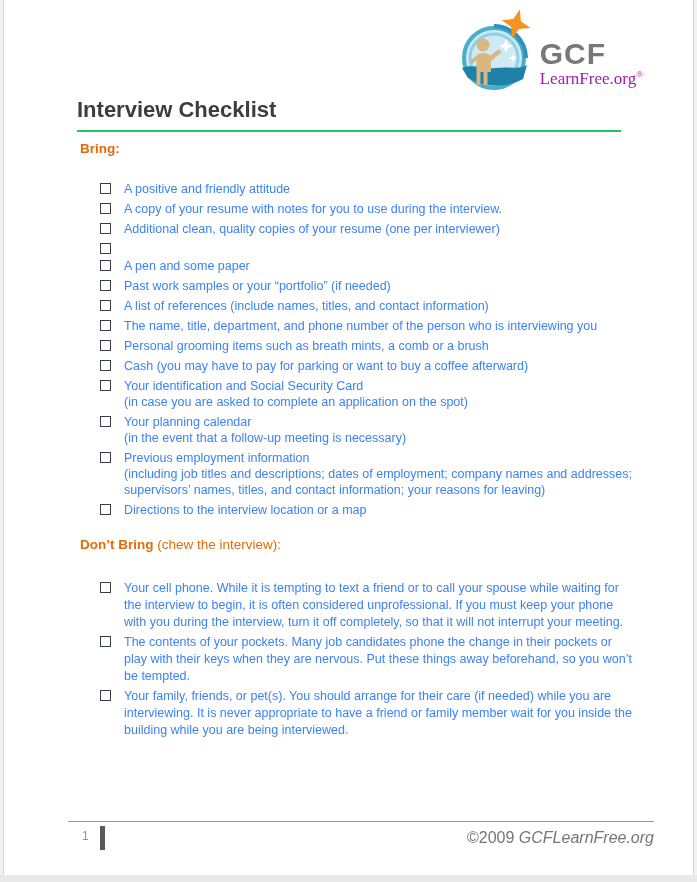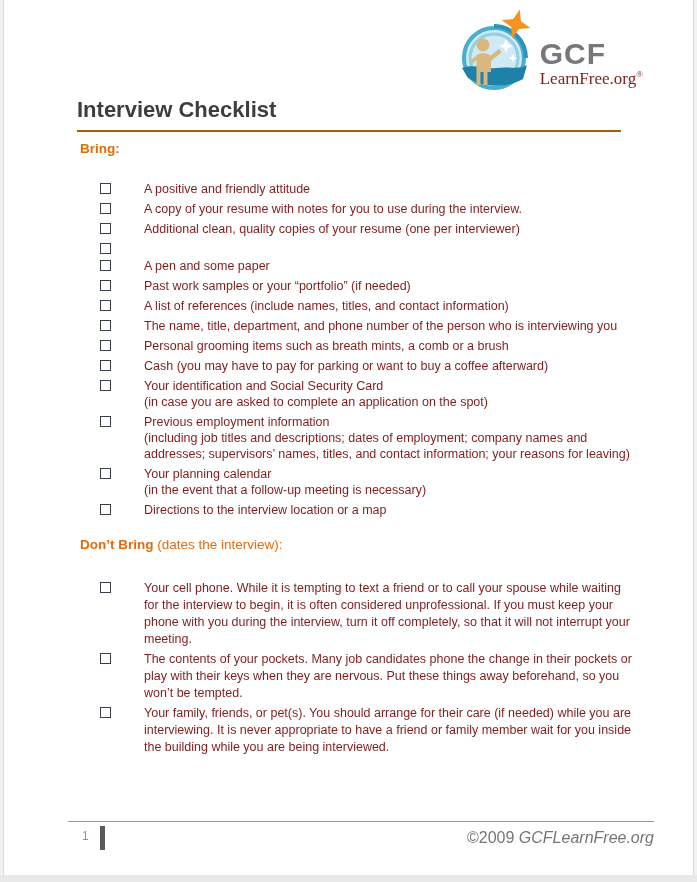--- a/index.html
+++ b/index.html
@@ -12,48 +12,48 @@
     position:absolute;left:3px;top:0;width:689px;height:875px;
     background:#ffffff;border-left:1px solid #d8d8d8;border-right:1px solid #d8d8d8;
   }
   .bottom-strip{position:absolute;left:0;bottom:0;width:697px;height:7px;background:#e9e9e9;}
 
   
   .logo{position:absolute;top:8px;right:50px;display:flex;align-items:center;}
   .logo-mark{width:82px;height:86px;}
   .logo-text{margin-left:4px;margin-top:24px;line-height:1;}
   .logo-gcf{font-size:30px;font-weight:bold;color:#77787b;letter-spacing:1px;display:block;}
-  .logo-lf{font-family:"Liberation Serif","DejaVu Serif",serif;font-size:17px;color:#7f1d1d;display:block;margin-top:1px;}
+  .logo-lf{font-family:"Liberation Serif","DejaVu Serif",serif;font-size:17px;color:#a21caf;display:block;margin-top:1px;}
   .logo-reg{font-size:9px;vertical-align:super;}
 
   
   .title-wrap{
     position:absolute;left:73px;top:97px;width:544px;
-    border-bottom:2px solid #a16207;padding-bottom:7px;
+    border-bottom:2px solid #22c55e;padding-bottom:7px;
   }
   .title{font-size:22px;font-weight:bold;color:#3d3d3d;letter-spacing:0;}
 
   
   .sec-heading{position:absolute;left:76px;font-size:13.5px;color:#e36c0a;}
   .sec-heading .hb{font-weight:bold;}
   #heading-1{top:141px;}
   #heading-2{top:537px;}
 
   
   .checklist{position:absolute;left:96px;width:534px;}
   #list-1{top:181px;}
   #list-2{top:580px;}
   .check-item{display:flex;align-items:flex-start;}
   #list-1 .check-item{margin-bottom:4px;}
   #list-2 .check-item{margin-bottom:3px;}
   .checkbox{
     flex:0 0 auto;width:9px;height:9px;margin-top:2px;margin-right:13px;
     border:1.4px solid #3a3e4a;background:transparent;
   }
-  .item-text{color:#7f1d1d;font-size:12.5px;line-height:16px;max-width:510px;margin-left:20px;}
+  .item-text{color:#3b82f6;font-size:12.5px;line-height:16px;max-width:510px;}
   #list-2 .item-text{line-height:17px;}
   .item-text .line{display:block;}
 
   
   .footer{
     position:absolute;left:64px;top:821px;width:586px;
     border-top:1px solid #999;padding-top:4px;
     display:flex;align-items:flex-start;
   }
   .page-number{color:#8a95a0;font-size:12px;margin-left:14px;margin-top:3px;}
@@ -154,41 +154,41 @@
       <div class="check-item">
         <span class="checkbox"></span>
         <span class="item-text">
           <span class="line">Your identification and Social Security Card</span>
           <span class="line">(in case you are asked to complete an application on the spot)</span>
         </span>
       </div>
       <div class="check-item">
         <span class="checkbox"></span>
         <span class="item-text">
+          <span class="line">Your planning calendar</span>
+          <span class="line">(in the event that a follow-up meeting is necessary)</span>
+        </span>
+      </div>
+      <div class="check-item">
+        <span class="checkbox"></span>
+        <span class="item-text">
           <span class="line">Previous employment information</span>
           <span class="line">(including job titles and descriptions; dates of employment; company names and addresses; supervisors’ names, titles, and contact information; your reasons for leaving)</span>
         </span>
       </div>
       <div class="check-item">
         <span class="checkbox"></span>
         <span class="item-text">
-          <span class="line">Your planning calendar</span>
-          <span class="line">(in the event that a follow-up meeting is necessary)</span>
-        </span>
-      </div>
-      <div class="check-item">
-        <span class="checkbox"></span>
-        <span class="item-text">
           <span class="line">Directions to the interview location or a map</span>
         </span>
       </div>
     </div>
 
   <div class="sec-heading" id="heading-2">
-    <span class="hb">Don’t Bring</span><span> (dates the interview):</span>
+    <span class="hb">Don’t Bring</span><span> (chew the interview):</span>
   </div>
 
   <div class="checklist" id="list-2">
       <div class="check-item">
         <span class="checkbox"></span>
         <span class="item-text">
           <span class="line">Your cell phone. While it is tempting to text a friend or to call your spouse while waiting for the interview to begin, it is often considered unprofessional.  If you must keep your phone with you during the interview, turn it off completely, so that it will not interrupt your meeting.</span>
         </span>
       </div>
       <div class="check-item">

